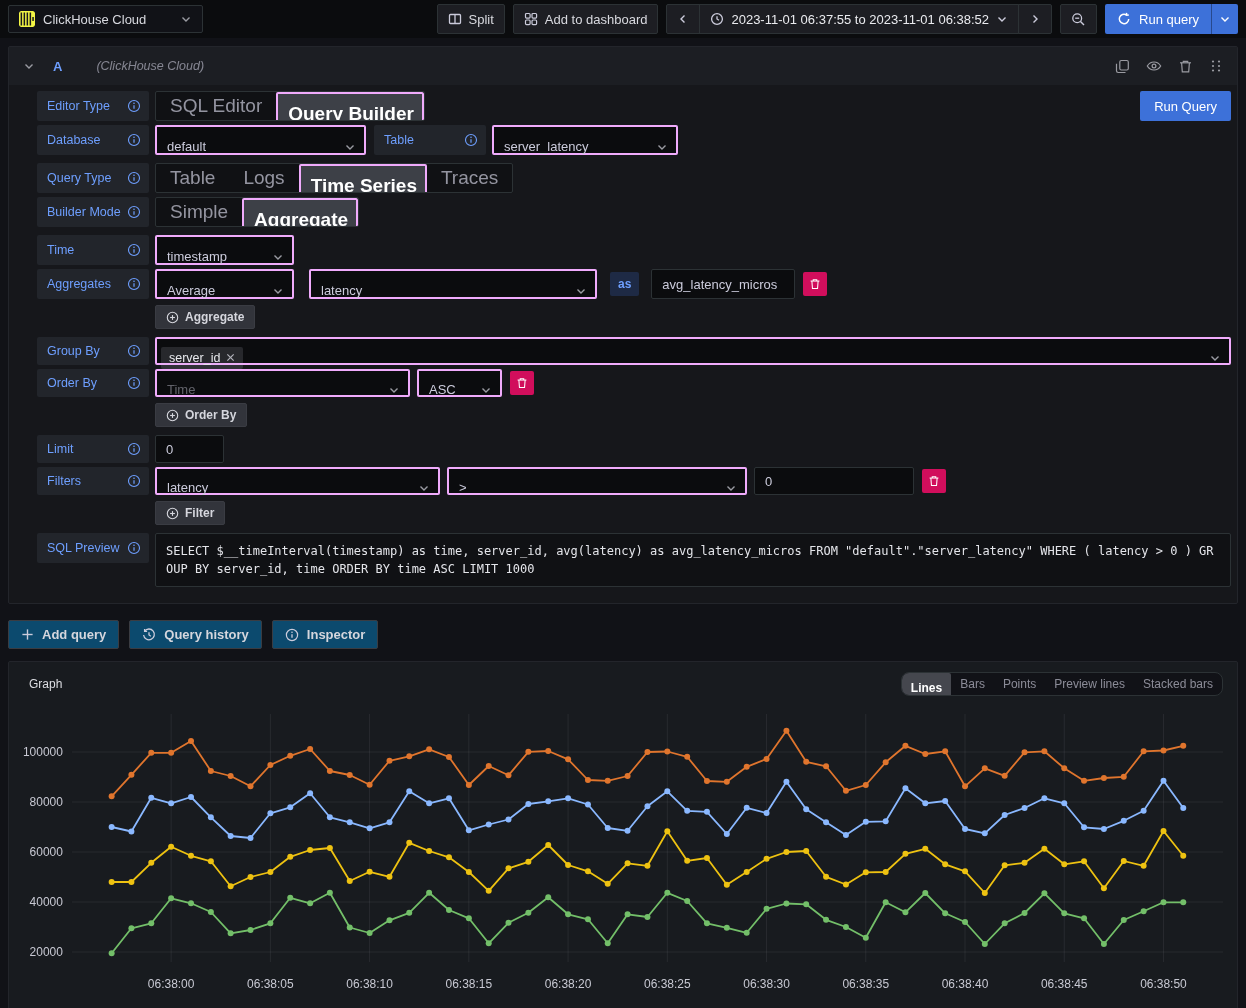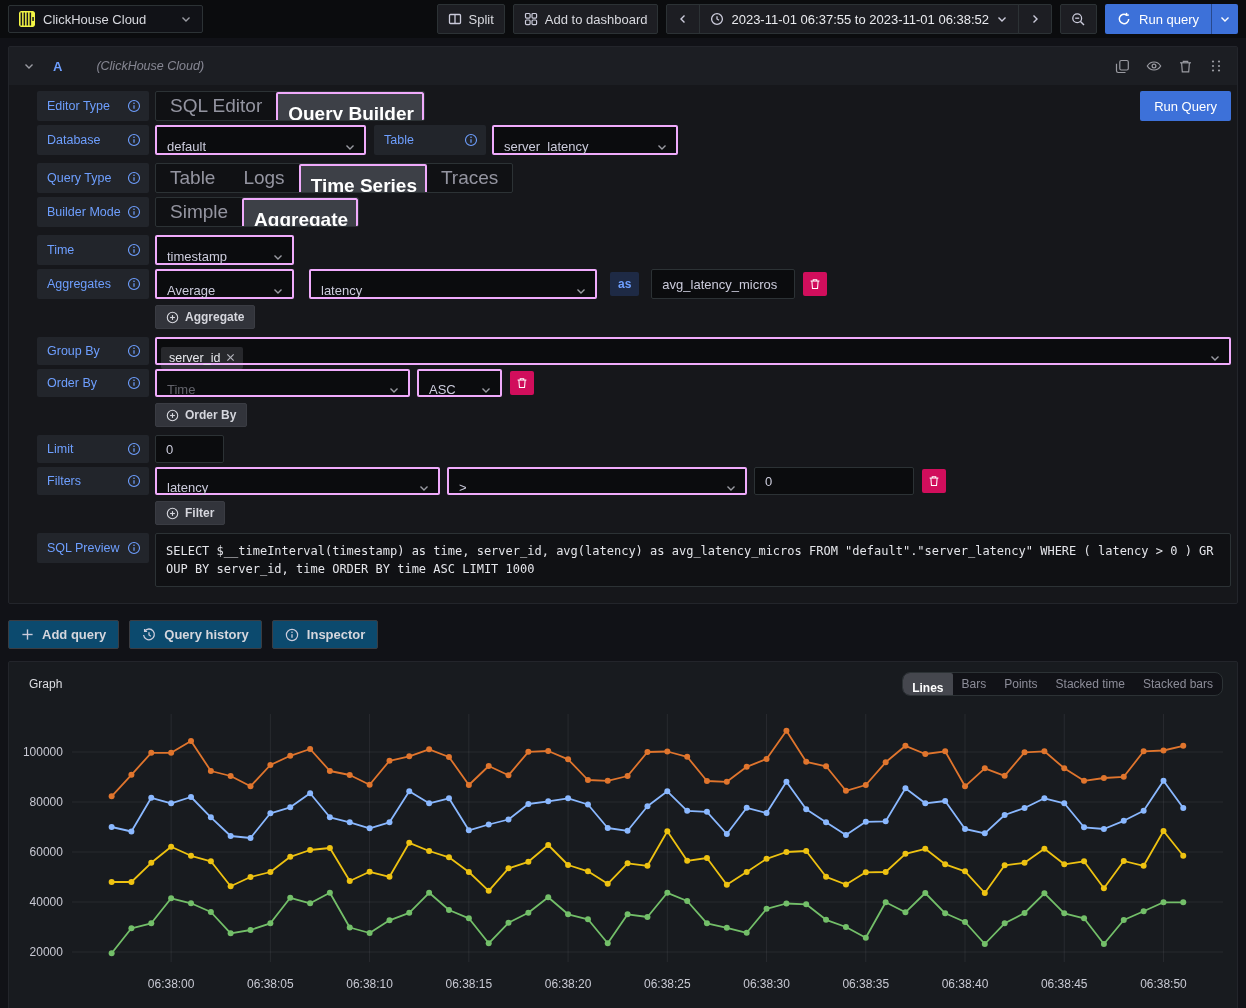--- a/index.html
+++ b/index.html
@@ -493,21 +493,21 @@
   </button>
 </div>
 
 <div class="graph-panel">
   <div class="gheader">
     <span class="gtitle">Graph</span>
     <div class="modes">
       <button class="mode sel">Lines</button>
       <button class="mode">Bars</button>
       <button class="mode">Points</button>
-      <button class="mode">Stacked time</button>
+      <button class="mode">Preview lines</button>
       <button class="mode">Stacked bars</button>
     </div>
   </div>
   <svg id="chart-svg" viewBox="0 0 1214 300" preserveAspectRatio="none">
       <line x1="55" x2="1208" y1="248" y2="248" class="grid"></line>
       <text x="46" y="252" text-anchor="end" class="tick">20000</text>
       <line x1="55" x2="1208" y1="198" y2="198" class="grid"></line>
       <text x="46" y="202" text-anchor="end" class="tick">40000</text>
       <line x1="55" x2="1208" y1="148" y2="148" class="grid"></line>
       <text x="46" y="152" text-anchor="end" class="tick">60000</text>

